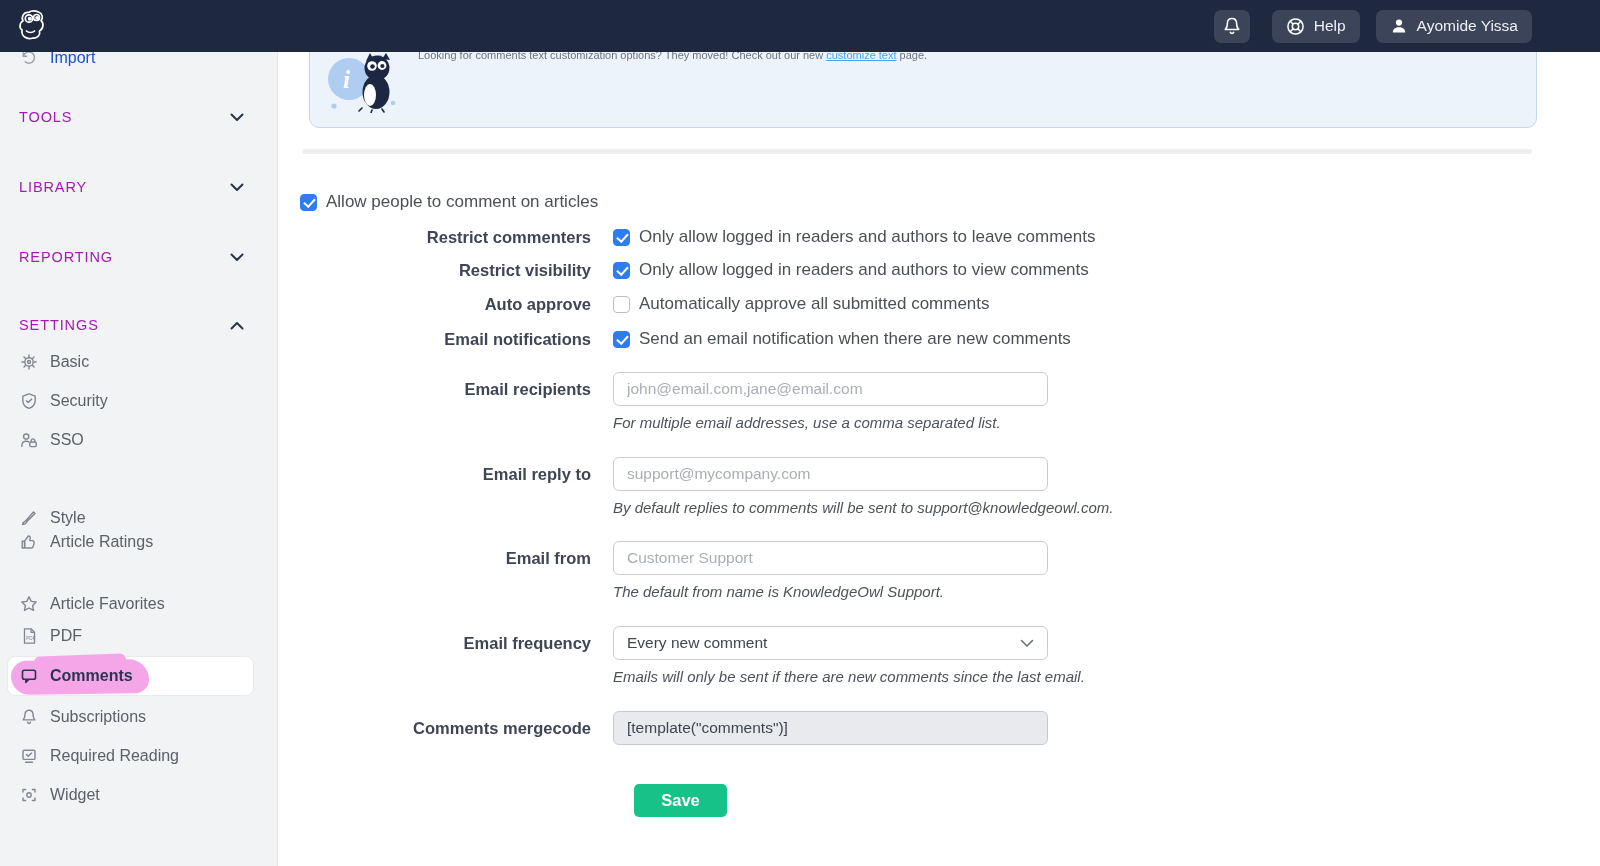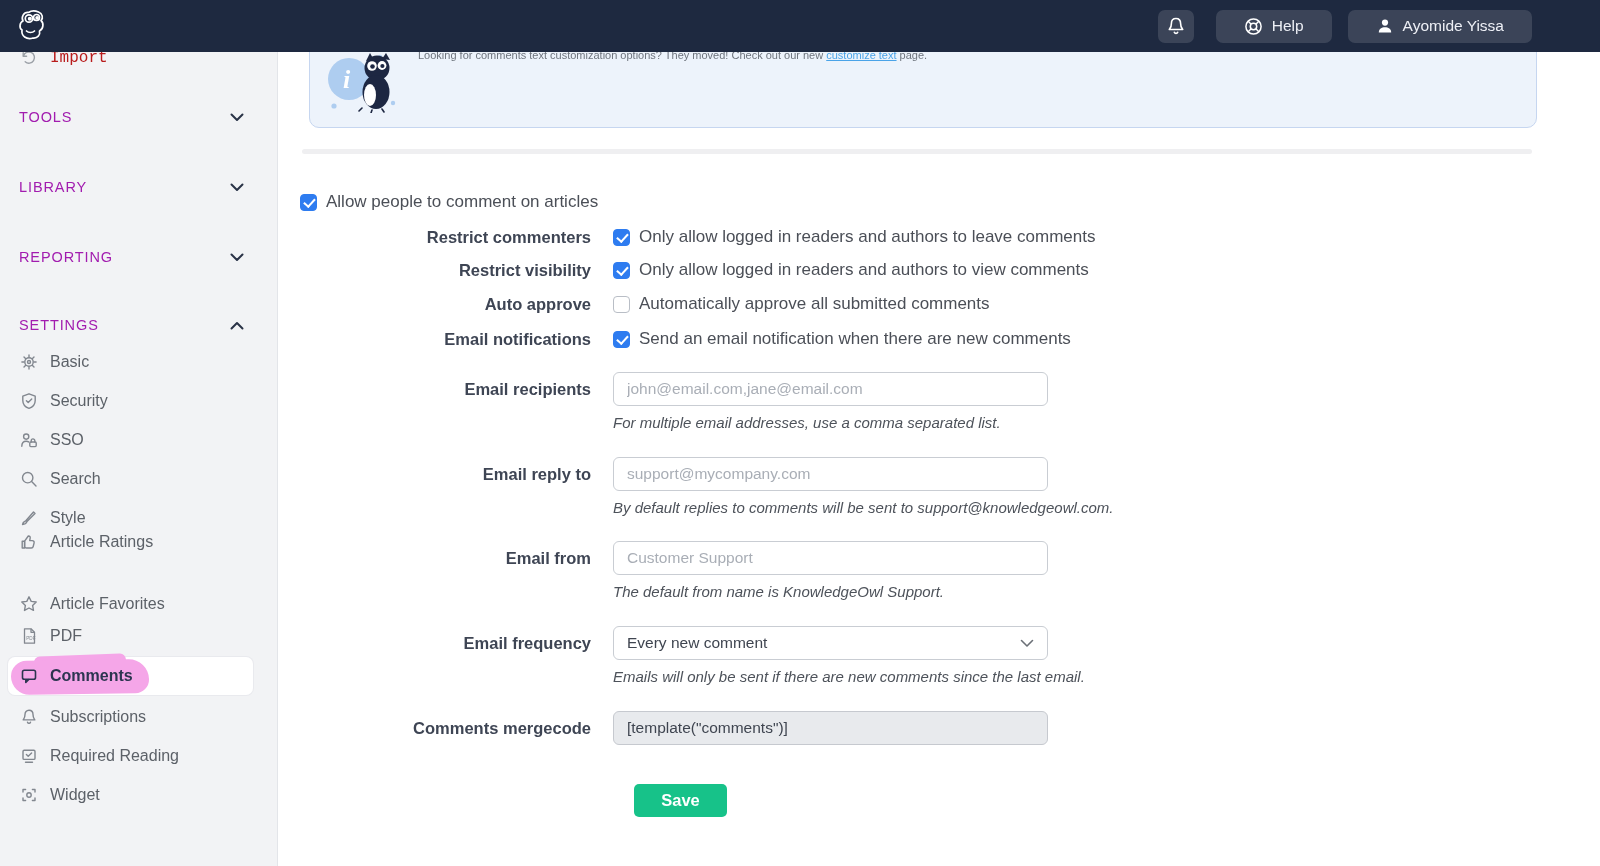--- a/index.html
+++ b/index.html
@@ -5,35 +5,35 @@
   * { margin:0; padding:0; box-sizing:border-box; }
   html,body { width:1600px; height:866px; overflow:hidden; background:#fff;
     font-family:"Liberation Sans", sans-serif; position:relative; }
 
   
   .topbar { position:absolute; top:0; left:0; width:1600px; height:52px;
     background:#1e2940; z-index:50; display:flex; align-items:center; }
   .logo { margin-left:13px; display:flex; align-items:center; }
   .tb-right { position:absolute; right:68px; top:0; height:52px; display:flex; align-items:center; }
   .tb-btn { background:rgba(255,255,255,.13); border:none; border-radius:7px; height:33px;
-    display:flex; align-items:center; color:#eef0f6; font-size:15.5px; padding:0 28px; gap:9px;
+    display:flex; align-items:center; color:#eef0f6; font-size:15.5px; padding:0 14px; gap:9px;
     font-family:inherit; cursor:pointer; }
   .tb-bell { width:36px; padding:0; justify-content:center; margin-right:22px; }
   .tb-help { margin-right:16px; }
 
   
   .sidebar { position:absolute; left:0; top:0; width:278px; height:866px;
     background:#f2f3f5; border-right:1px solid #e3e5e9; z-index:10; }
   .srow { position:absolute; left:0; width:278px; height:36px; display:flex;
     align-items:center; padding-left:19px; cursor:pointer; }
   .shead { justify-content:space-between; padding-right:34px; font-size:14.5px;
     letter-spacing:.9px; color:#a21caf; font-weight:500; }
   .sicon { width:19px; height:19px; display:flex; align-items:center; justify-content:center; flex:none; }
   .slabel { margin-left:12px; font-size:16px; color:#5c6168; }
-  .import-row .slabel { color:#b91c1c;font-family:Liberation Mono, monospace; }
+  .import-row .slabel { color:#1d4ed8; }
   .active-card { position:absolute; left:8px; top:657px; width:245px; height:38px;
     background:#fff; border-radius:7px; box-shadow:0 0 0 1px #e9eaee; }
   .pink-blob { position:absolute; left:11px; top:660px; width:138px; height:34px;
     background:#f5a6e8; border-radius:17px 22px 15px 20px; transform:rotate(-0.8deg); }
   .pink-blob2 { position:absolute; left:34px; top:655px; width:92px; height:12px;
     background:#f5a6e8; border-radius:8px; transform:rotate(-2deg); }
   .comments-row .slabel { color:#2c3550; font-weight:bold; }
 
   
   .main { position:absolute; left:278px; top:0; right:0; bottom:0; background:#fff; z-index:5; }
@@ -185,31 +185,20 @@
             <circle cx="6.2" cy="5.6" r="2.6"></circle>
             <path d="M1.8 15.2 C1.8 11.8 4 10.2 6.2 10.2 C7.2 10.2 8 10.4 8.7 10.9"></path>
             <rect x="9.8" y="11" width="6.4" height="4.6" rx="1"></rect>
             <path d="M11.2 11 v-1.3 a1.8 1.8 0 0 1 3.6 0 V11"></path>
           </g>
         </svg>
     </span>
     <span class="slabel">SSO</span>
   </div>
 
-  <div class="srow" style="top:461px">
-    <span class="sicon">
-      <svg width="18" height="18" viewBox="0 0 18 18">
-          <g fill="none" stroke="#82878f" stroke-width="1.4" stroke-linecap="round">
-            <circle cx="7.7" cy="7.7" r="5.2"></circle>
-            <line x1="11.6" y1="11.6" x2="16" y2="16"></line>
-          </g>
-        </svg>
-    </span>
-    <span class="slabel">Search</span>
-  </div>
 
   <div class="srow" style="top:500px">
     <span class="sicon">
       <svg width="18" height="18" viewBox="0 0 18 18">
           <g fill="none" stroke="#82878f" stroke-width="1.4" stroke-linecap="round" stroke-linejoin="round">
             <path d="M2.5 15.5 C2.8 13 4.3 12.6 5.6 12 L13.5 3 L15 4.6 L7 12.6 C6.4 14 6 15.2 2.5 15.5 Z"></path>
           </g>
         </svg>
     </span>
     <span class="slabel">Style</span>

